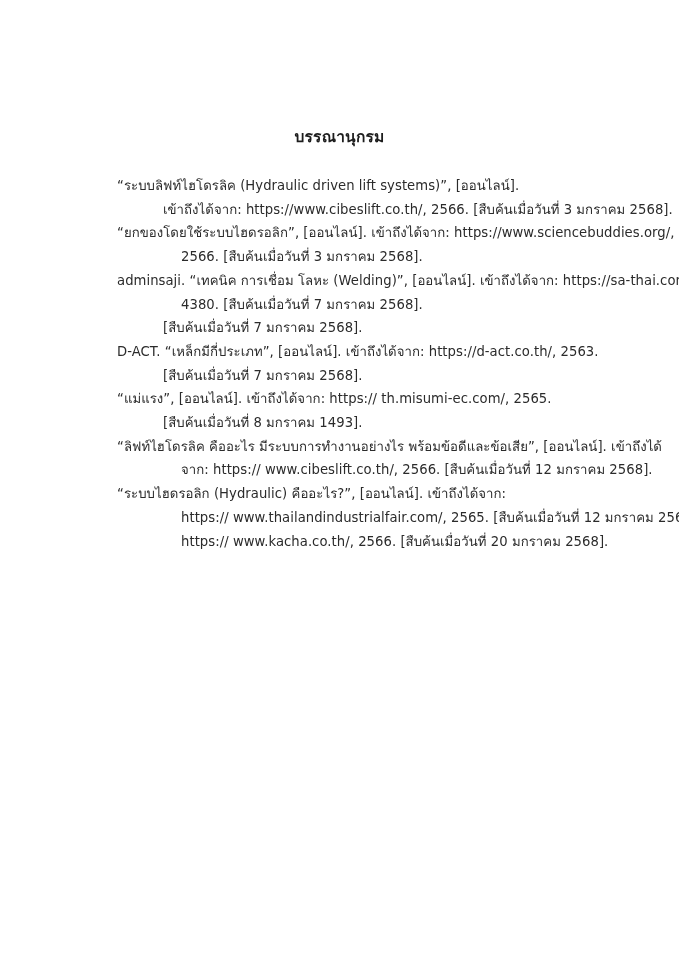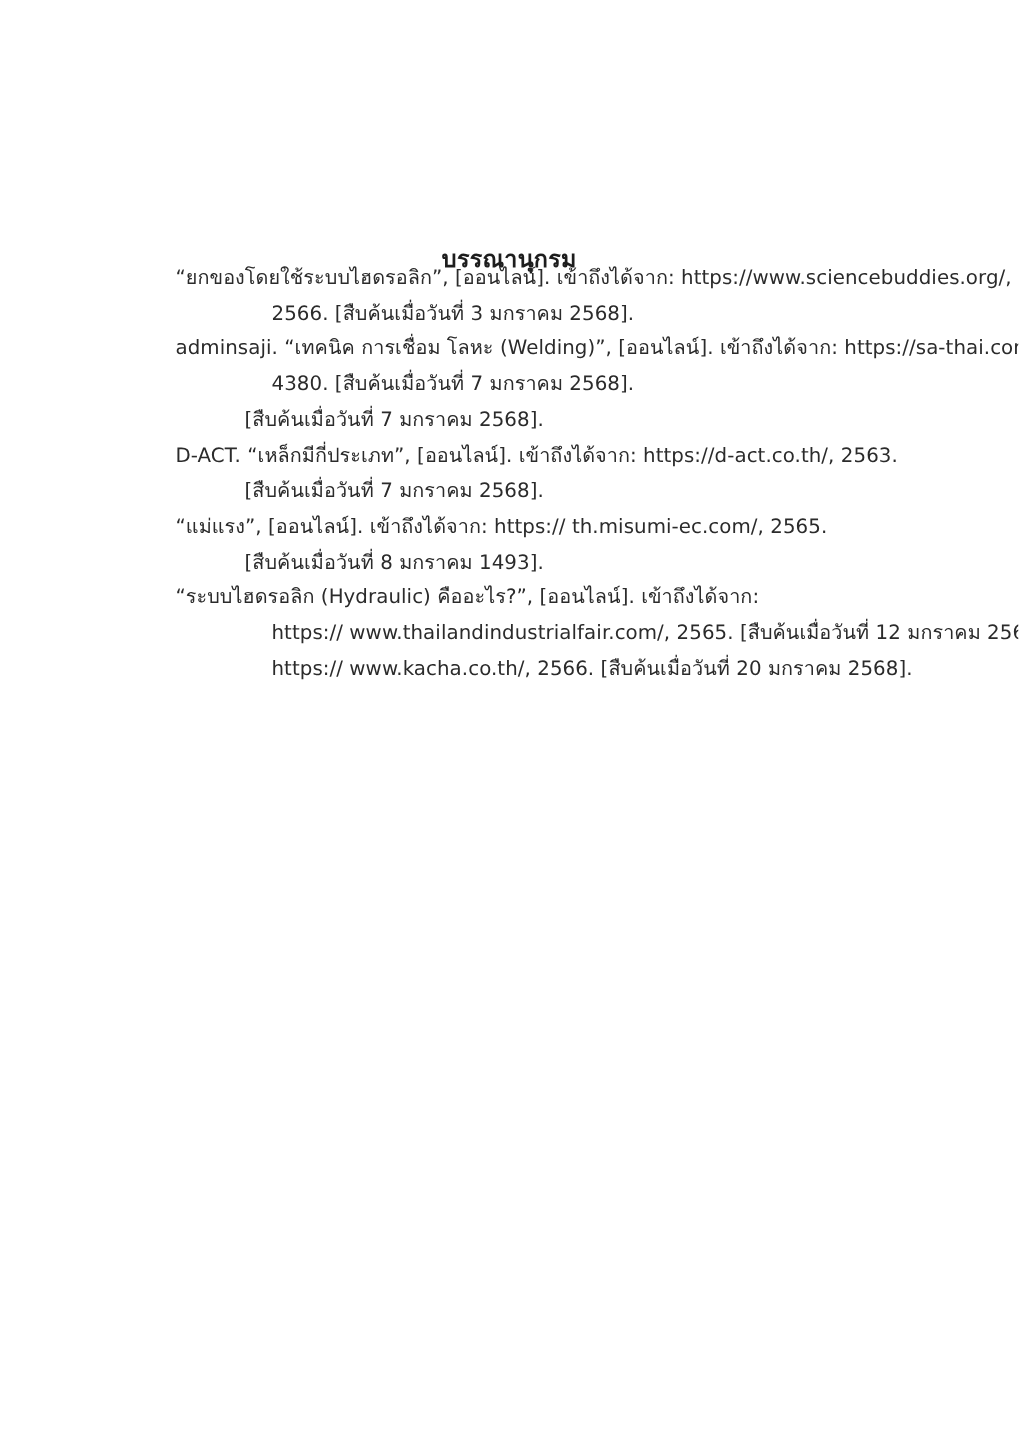--- a/index.html
+++ b/index.html
@@ -23,21 +23,20 @@
   .page-title {
     position: absolute;
     left: 0;
     top: 124px;
     width: 679px;
     text-align: center;
     font-size: 15.5px;
     font-weight: bold;
     letter-spacing: 0.2px;
     color: #1d1d1d;
-    margin-top: 36px;
   }
   .refs {
     position: absolute;
     left: 117px;
     top: 174px;
     width: 562px;
   }
   .ref-line {
     font-size: 13.2px;
     line-height: 23.7px;
@@ -54,39 +53,47 @@
 </style>
 </head>
 <body>
 
 <div class="page">
 
   <div class="page-title">บรรณานุกรม</div>
 
   <div class="refs">
       <div>
+        <div class="ref-line">“ระบบลิฟท์ไฮโดรลิค (Hydraulic driven lift systems)”, [ออนไลน์].</div>
+        <div class="ref-line indent">เข้าถึงได้จาก: https://www.cibeslift.co.th/, 2566. [สืบค้นเมื่อวันที่ 3 มกราคม 2568].</div>
+      </div>
+      <div>
         <div class="ref-line">“ยกของโดยใช้ระบบไฮดรอลิก”, [ออนไลน์]. เข้าถึงได้จาก: https://www.sciencebuddies.org/,</div>
         <div class="ref-line indent-wide">2566. [สืบค้นเมื่อวันที่ 3 มกราคม 2568].</div>
       </div>
       <div>
         <div class="ref-line">adminsaji. “เทคนิค การเชื่อม โลหะ (Welding)”, [ออนไลน์]. เข้าถึงได้จาก: https://sa-thai.com/,</div>
         <div class="ref-line indent-wide">4380. [สืบค้นเมื่อวันที่ 7 มกราคม 2568].</div>
       </div>
       <div>
         <div class="ref-line indent">[สืบค้นเมื่อวันที่ 7 มกราคม 2568].</div>
       </div>
       <div>
         <div class="ref-line">D-ACT. “เหล็กมีกี่ประเภท”, [ออนไลน์]. เข้าถึงได้จาก: https://d-act.co.th/, 2563.</div>
         <div class="ref-line indent">[สืบค้นเมื่อวันที่ 7 มกราคม 2568].</div>
       </div>
       <div>
         <div class="ref-line">“แม่แรง”, [ออนไลน์]. เข้าถึงได้จาก: https:// th.misumi-ec.com/, 2565.</div>
         <div class="ref-line indent">[สืบค้นเมื่อวันที่ 8 มกราคม 1493].</div>
       </div>
       <div>
+        <div class="ref-line">“ลิฟท์ไฮโดรลิค คืออะไร มีระบบการทำงานอย่างไร พร้อมข้อดีและข้อเสีย”, [ออนไลน์]. เข้าถึงได้</div>
+        <div class="ref-line indent-wide">จาก: https:// www.cibeslift.co.th/, 2566. [สืบค้นเมื่อวันที่ 12 มกราคม 2568].</div>
+      </div>
+      <div>
         <div class="ref-line">“ระบบไฮดรอลิก (Hydraulic) คืออะไร?”, [ออนไลน์]. เข้าถึงได้จาก:</div>
         <div class="ref-line indent-wide">https:// www.thailandindustrialfair.com/, 2565. [สืบค้นเมื่อวันที่ 12 มกราคม 2568].</div>
       </div>
       <div>
         <div class="ref-line indent-wide">https:// www.kacha.co.th/, 2566. [สืบค้นเมื่อวันที่ 20 มกราคม 2568].</div>
       </div>
     </div>
 
 </div>
 

